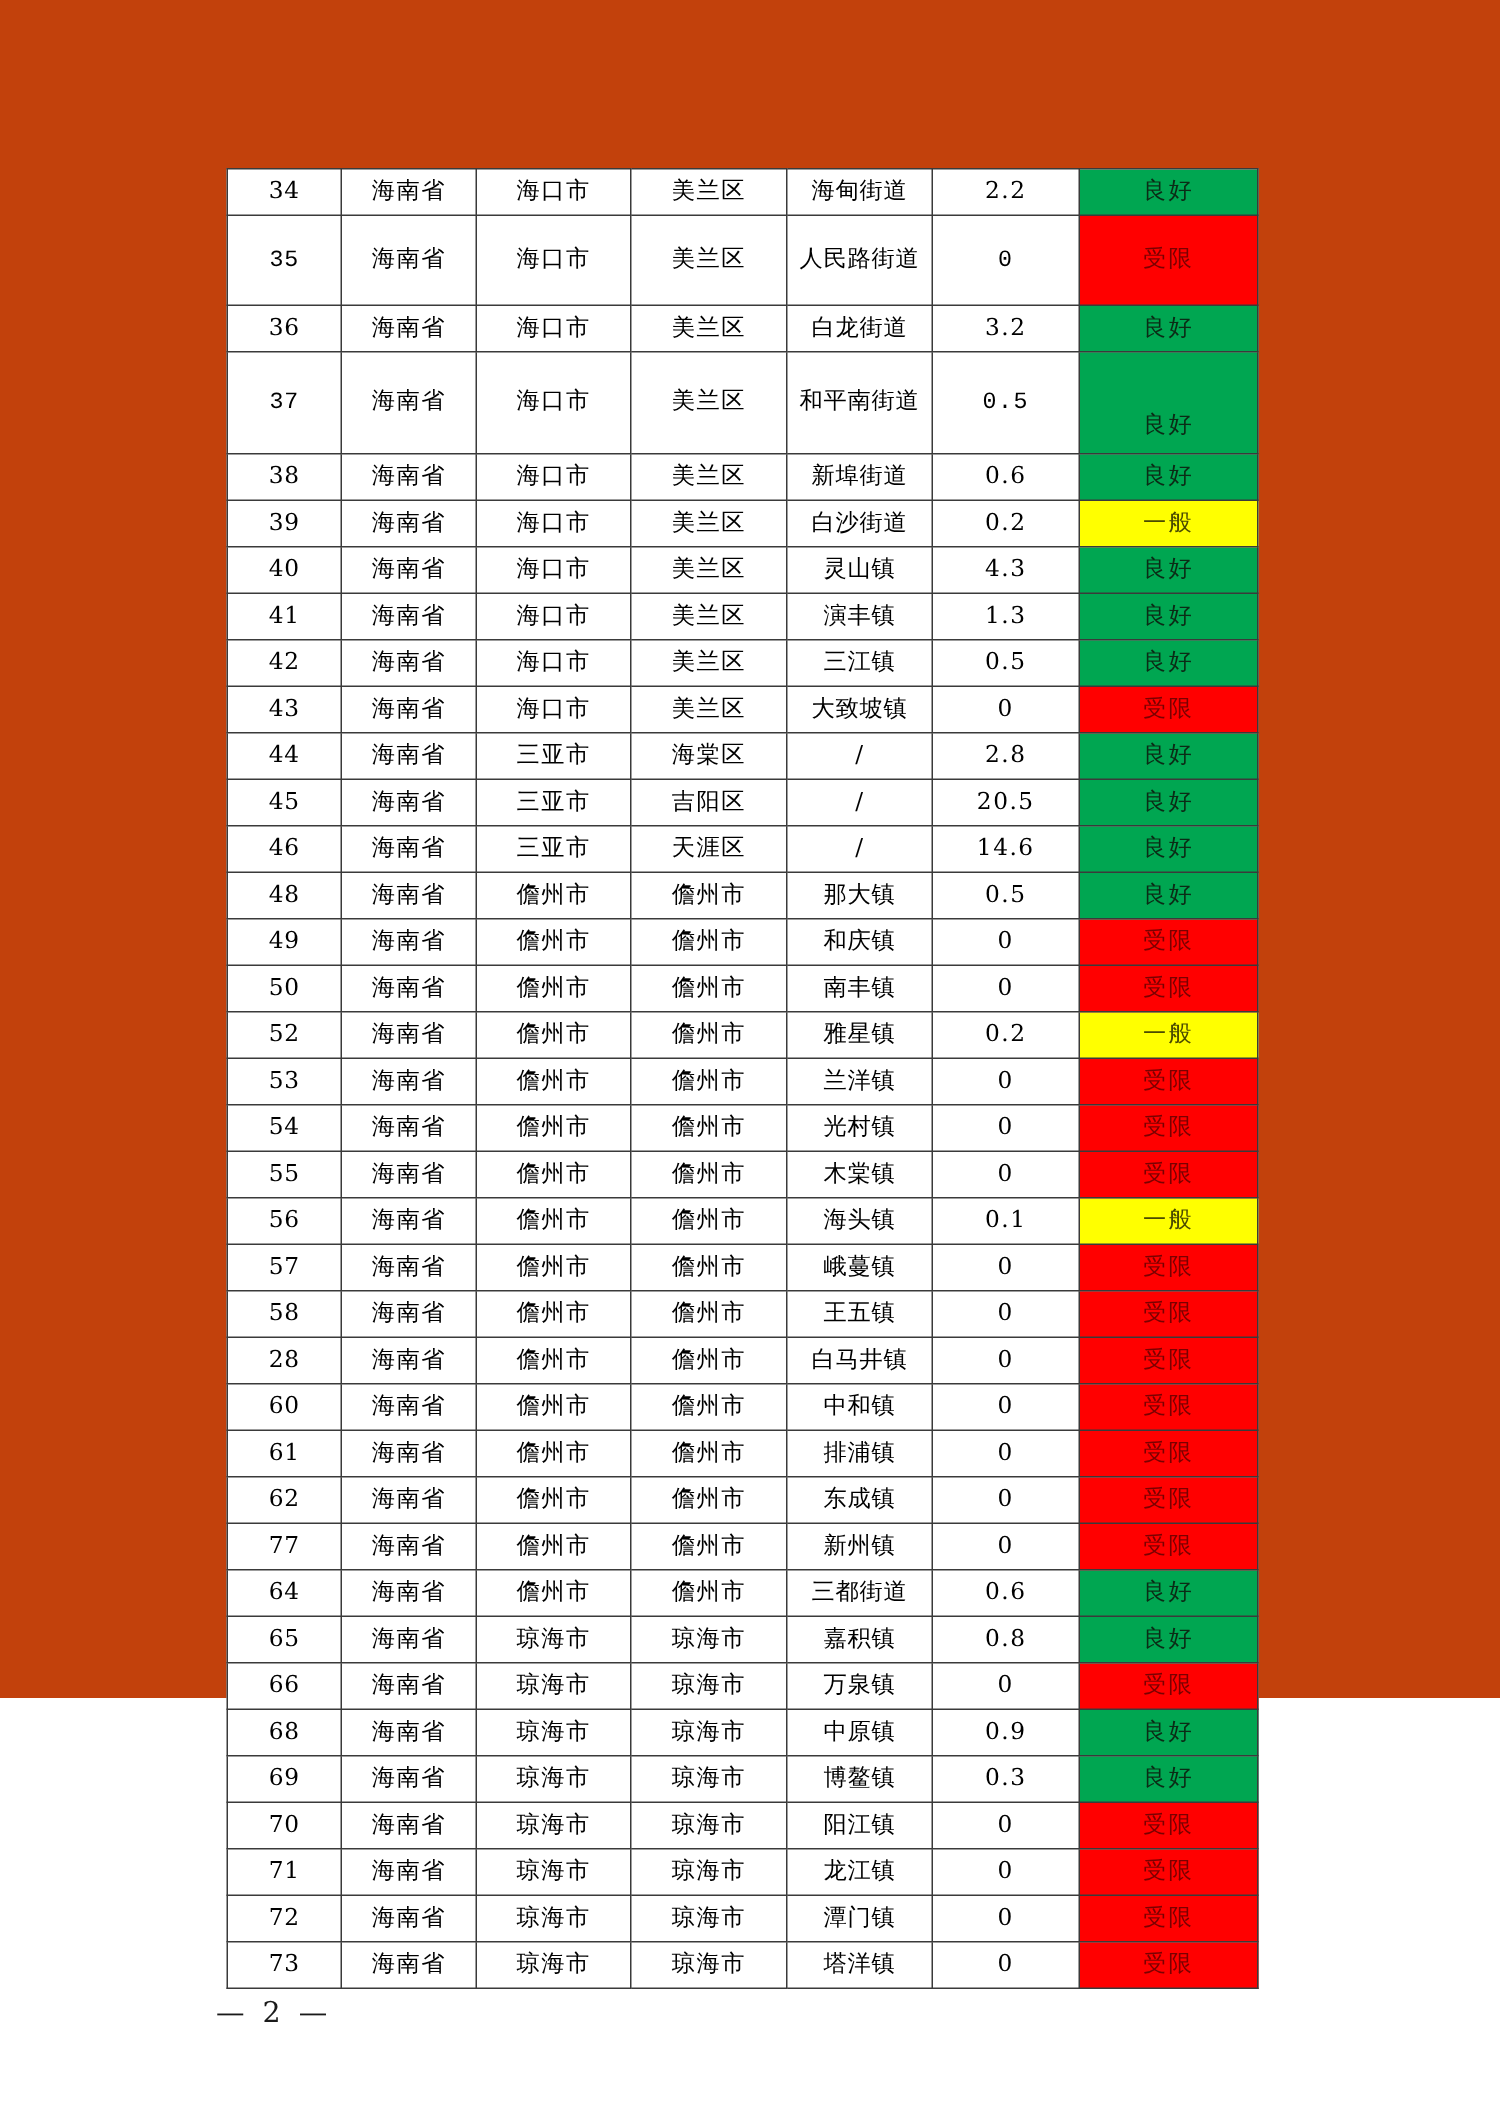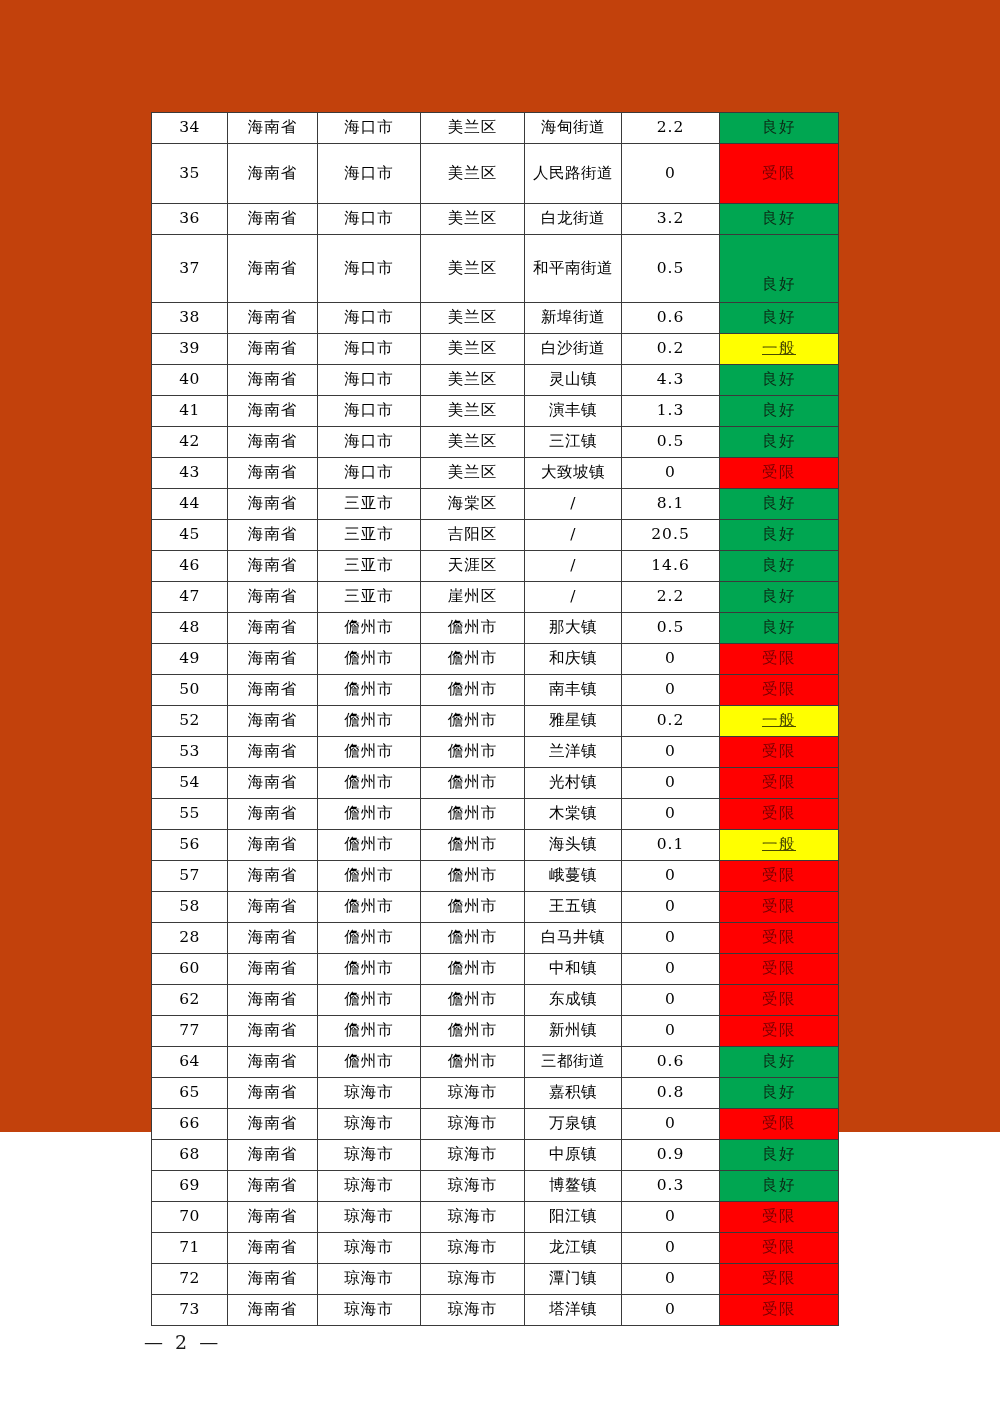--- a/index.html
+++ b/index.html
@@ -64,28 +64,28 @@
 
   td.status {
     font-size: 15.5px;
     letter-spacing: 1.5px;
     border-left: 1px solid #3a3a3a;
     border-right: 1px solid #3a3a3a;
   }
 
   td.status.good    { background: #00a651; color: #0b2b16; }
   td.status.limited { background: #ff0000; color: #7a0000; }
-  td.status.normal  { background: #ffff00; color: #4a4a00; text-decoration: underline; }
+  td.status.normal  { background: #ffff00; color: #4a4a00; }
 
   
   tr.tall td.status { vertical-align: bottom; padding-bottom: 8px; }
   tr.tall td.status.limited { vertical-align: middle; padding-bottom: 0; }
 
   tr.r-normal td { height: 30px; }
-  tr.tall td     { height: 59px; }
+  tr.tall td     { height: 59px; font-family: Liberation Mono, monospace; }
 
   .page-number {
     position: absolute;
     left: 144px;
     top: 1331px;
     font-size: 19px;
     color: #1a1a1a;
     letter-spacing: 3px;
     font-family: "DejaVu Serif", "Liberation Serif", serif;
   }
@@ -196,21 +196,21 @@
             <td class="town">大致坡镇</td>
             <td class="val">0</td>
             <td class="status limited">受限</td>
           </tr>
           <tr class="r-normal">
             <td class="idx">44</td>
             <td class="cn">海南省</td>
             <td class="cn">三亚市</td>
             <td class="cn">海棠区</td>
             <td class="town">/</td>
-            <td class="val">8.1</td>
+            <td class="val">2.8</td>
             <td class="status good">良好</td>
           </tr>
           <tr class="r-normal">
             <td class="idx">45</td>
             <td class="cn">海南省</td>
             <td class="cn">三亚市</td>
             <td class="cn">吉阳区</td>
             <td class="town">/</td>
             <td class="val">20.5</td>
             <td class="status good">良好</td>
@@ -218,29 +218,20 @@
           <tr class="r-normal">
             <td class="idx">46</td>
             <td class="cn">海南省</td>
             <td class="cn">三亚市</td>
             <td class="cn">天涯区</td>
             <td class="town">/</td>
             <td class="val">14.6</td>
             <td class="status good">良好</td>
           </tr>
           <tr class="r-normal">
-            <td class="idx">47</td>
-            <td class="cn">海南省</td>
-            <td class="cn">三亚市</td>
-            <td class="cn">崖州区</td>
-            <td class="town">/</td>
-            <td class="val">2.2</td>
-            <td class="status good">良好</td>
-          </tr>
-          <tr class="r-normal">
             <td class="idx">48</td>
             <td class="cn">海南省</td>
             <td class="cn">儋州市</td>
             <td class="cn">儋州市</td>
             <td class="town">那大镇</td>
             <td class="val">0.5</td>
             <td class="status good">良好</td>
           </tr>
           <tr class="r-normal">
             <td class="idx">49</td>
@@ -335,20 +326,29 @@
           <tr class="r-normal">
             <td class="idx">60</td>
             <td class="cn">海南省</td>
             <td class="cn">儋州市</td>
             <td class="cn">儋州市</td>
             <td class="town">中和镇</td>
             <td class="val">0</td>
             <td class="status limited">受限</td>
           </tr>
           <tr class="r-normal">
+            <td class="idx">61</td>
+            <td class="cn">海南省</td>
+            <td class="cn">儋州市</td>
+            <td class="cn">儋州市</td>
+            <td class="town">排浦镇</td>
+            <td class="val">0</td>
+            <td class="status limited">受限</td>
+          </tr>
+          <tr class="r-normal">
             <td class="idx">62</td>
             <td class="cn">海南省</td>
             <td class="cn">儋州市</td>
             <td class="cn">儋州市</td>
             <td class="town">东成镇</td>
             <td class="val">0</td>
             <td class="status limited">受限</td>
           </tr>
           <tr class="r-normal">
             <td class="idx">77</td>

